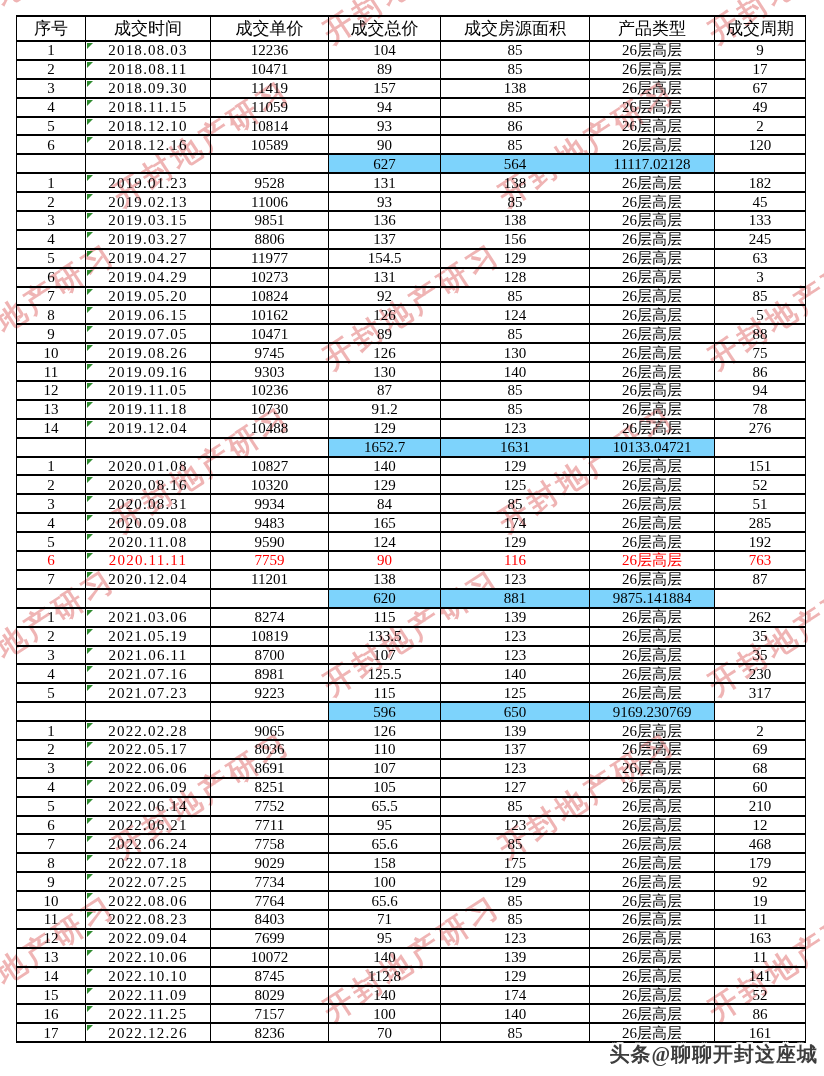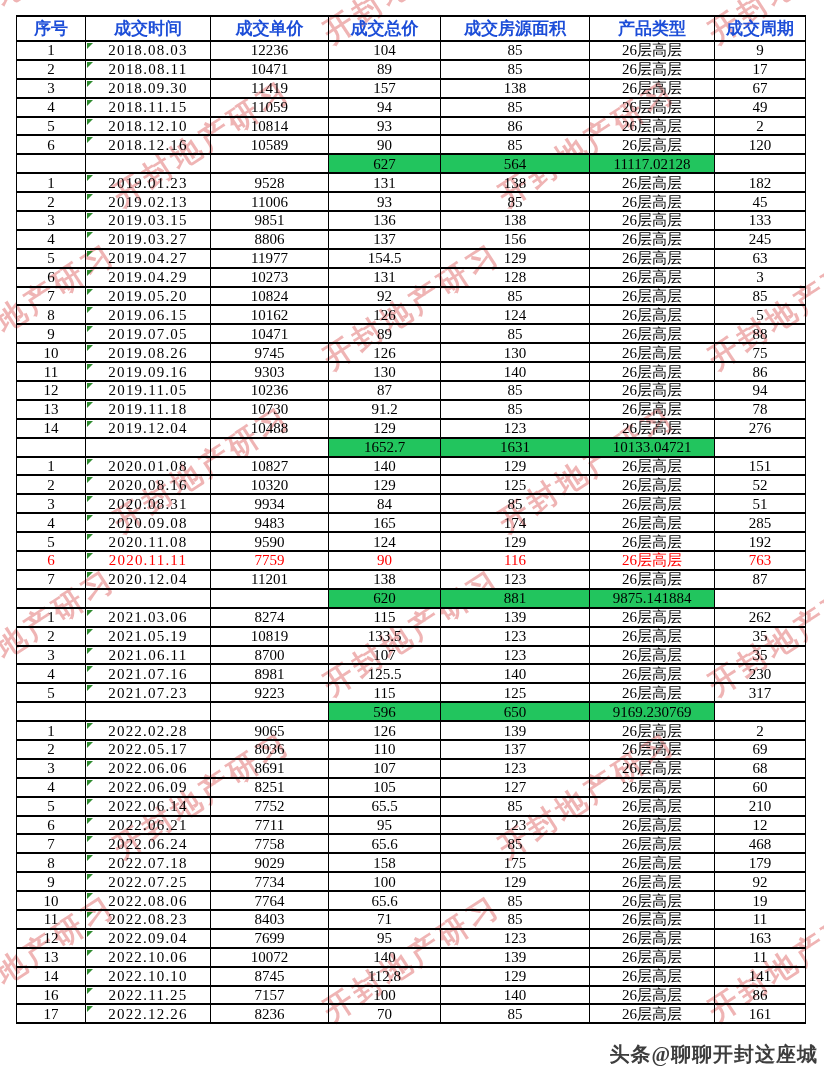--- a/index.html
+++ b/index.html
@@ -25,25 +25,25 @@
     position:absolute;left:16px;top:15px;z-index:1;
     width:789px;border-collapse:collapse;table-layout:fixed;
     background:transparent;
   }
   table.tx th,table.tx td{
     border-left:1px solid #000;border-right:1px solid #000;
     border-top:2px solid #000;border-bottom:2px solid #000;
     padding:0;text-align:center;vertical-align:middle;
     overflow:hidden;white-space:nowrap;
   }
-  table.tx th{height:21px;font-size:17px;font-weight:bold;color:#1d4ed8;}
+  table.tx th{height:21px;font-size:17px;font-weight:normal;color:#000000;}
   table.tx td{height:16.9px;font-size:15px;color:#000;position:relative;line-height:16px;}
   td.date{letter-spacing:1.2px;}
   tr.red td{color:#ff0000;}
-  td.hl{background:#22c55e;}
+  td.hl{background:#7dd3fc;}
   td.right{text-align:right;padding-right:6px;}
   .tri{
     position:absolute;left:1px;top:1px;width:0;height:0;
     border-top:6px solid #2e8b2e;border-right:6px solid transparent;
   }
 
   
   .brand{
     position:absolute;right:6px;bottom:8px;z-index:3;
     font-size:20px;font-weight:bold;letter-spacing:1px;color:#3d3d3d;
@@ -544,20 +544,29 @@
         <tr>
           <td>14</td>
           <td class="date"><i class="tri"></i>2022.10.10</td>
           <td>8745</td>
           <td>112.8</td>
           <td>129</td>
           <td>26层高层</td>
           <td>141</td>
         </tr>
         <tr>
+          <td>15</td>
+          <td class="date"><i class="tri"></i>2022.11.09</td>
+          <td>8029</td>
+          <td>140</td>
+          <td>174</td>
+          <td>26层高层</td>
+          <td>52</td>
+        </tr>
+        <tr>
           <td>16</td>
           <td class="date"><i class="tri"></i>2022.11.25</td>
           <td>7157</td>
           <td>100</td>
           <td>140</td>
           <td>26层高层</td>
           <td>86</td>
         </tr>
         <tr>
           <td>17</td>

